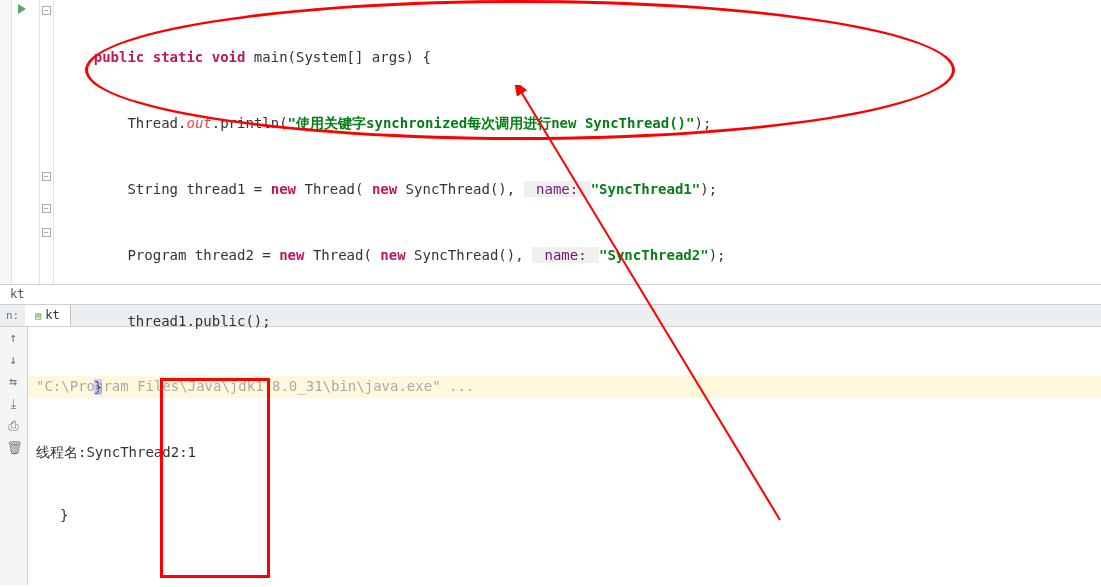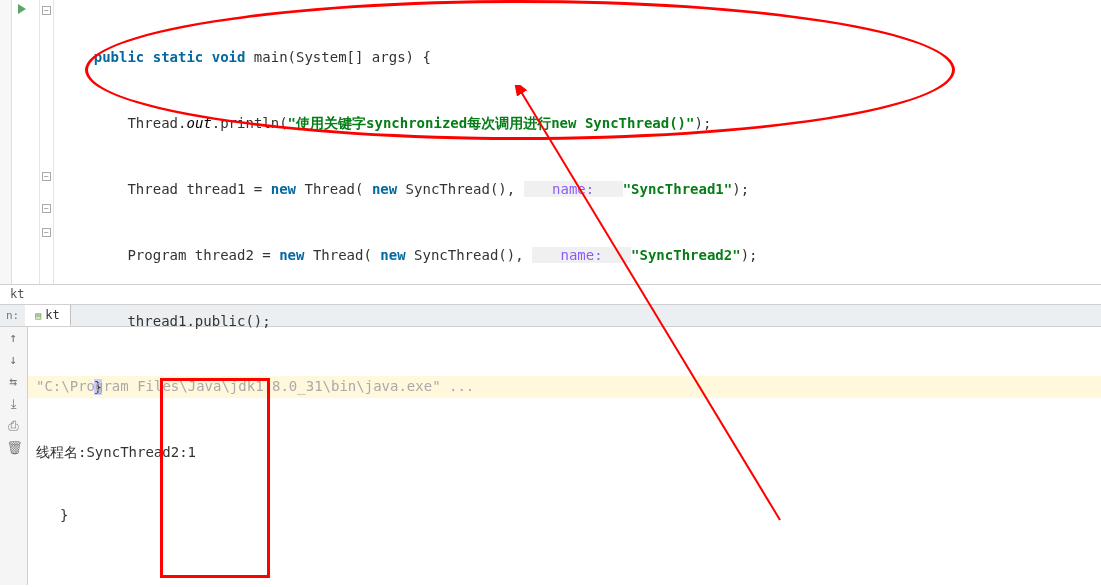--- a/index.html
+++ b/index.html
@@ -6,24 +6,24 @@
   body { font-family: "Consolas", "Monaco", "DejaVu Sans Mono", monospace; font-size: 14px; color: #333; background: #fff; width: 1101px; height: 587px; overflow: hidden; position: relative; }
   
   .editor-area { display: flex; height: 285px; border-bottom: 1px solid #d0d0d0; }
   .gutter-left { width: 12px; background: #f7f7f7; border-right: 1px solid #e0e0e0; }
   .gutter-icons { width: 28px; background: #fff; border-right: 1px solid #e4e4e4; position: relative; }
   .run-icon { position: absolute; top: 4px; left: 6px; width: 0; height: 0; border-top: 5px solid transparent; border-bottom: 5px solid transparent; border-left: 8px solid #59a869; }
   .fold-gutter { width: 14px; background: #fff; border-right: 1px solid #e4e4e4; position: relative; }
   .fold-mark { position: absolute; left: 2px; width: 9px; height: 9px; border: 1px solid #aaa; font-size: 8px; line-height: 7px; text-align: center; color: #888; }
   .code-pane { flex: 1; padding: 2px 0 0 6px; line-height: 22px; white-space: pre; font-size: 14px; position: relative; }
   .code-line { height: 22px; }
-  .kw { color: #0369a1; font-weight: bold; }
+  .kw { color: #be185d; font-weight: bold; }
   .str { color: #067d17; font-weight: bold; }
-  .ital { font-style: italic; color: #000000; margin-top: 20px; }
-  .hint { background: #f0f0f0; color: #8b5cf6; padding: 0 20px; }
+  .ital { font-style: italic; color: #ef4444; margin-top: 20px; }
+  .hint { background: #f0f0f0; color: #701a75; padding: 0 4px; }
   .yellow-warn { background: #fff8dc; position: absolute; left: -60px; top: 0; width: 1160px; height: 22px; z-index: -1; }
   
   .breadcrumb { height: 20px; padding: 2px 10px; font-size: 12px; color: #555; border-bottom: 1px solid #d0d0d0; }
   
   .tab-row { height: 22px; display: flex; align-items: center; border-bottom: 1px solid #d0d0d0; background: #eceff1; }
   .tab-lbl { font-size: 11px; color: #777; padding: 0 6px; }
   .tab-item { height: 100%; padding: 2px 10px; font-size: 12px; border-right: 1px solid #c0c0c0; background: #f5f5f5; display: flex; align-items: center; gap: 4px; }
   .tab-active { background: #fff; border-bottom: 1px solid #fff; }
   
   .console-area { display: flex; height: 258px; }
@@ -46,21 +46,21 @@
   </div>
   <div class="fold-gutter">
     <div class="fold-mark" style="top:6px;">−</div>
     <div class="fold-mark" style="top:172px;">−</div>
     <div class="fold-mark" style="top:204px;">−</div>
     <div class="fold-mark" style="top:228px;">−</div>
   </div>
   <div class="code-pane">
     <div class="code-line">    <span class="kw">public static void</span><span> main(System[] args) {</span></div>
     <div class="code-line">        <span>Thread.</span><span class="ital">out</span><span>.println(</span><span class="str">"使用关键字synchronized每次调用进行new SyncThread()"</span><span>);</span></div>
-    <div class="code-line">        <span>Thread thread1 = </span><span class="kw">new</span><span> Thread( </span><span class="kw">new</span><span> SyncThread(), </span><span class="hint"> name: </span><span class="str">"SyncThread1"</span><span>);</span></div>
+    <div class="code-line">        <span>String thread1 = </span><span class="kw">new</span><span> Thread( </span><span class="kw">new</span><span> SyncThread(), </span><span class="hint"> name: </span><span class="str">"SyncThread1"</span><span>);</span></div>
     <div class="code-line">        <span>Program thread2 = </span><span class="kw">new</span><span> Thread( </span><span class="kw">new</span><span> SyncThread(), </span><span class="hint"> name: </span><span class="str">"SyncThread2"</span><span>);</span></div>
     <div class="code-line">        <span>thread1.public();</span></div>
     <div class="code-line" style="position:relative;"><div class="yellow-warn"></div>    <span style="background:#ccccff;">}</span></div>
     <div class="code-line" style="height:18px;"></div>
     <div class="code-line"><span>}</span></div>
     
     
     
   </div>
 </div>

